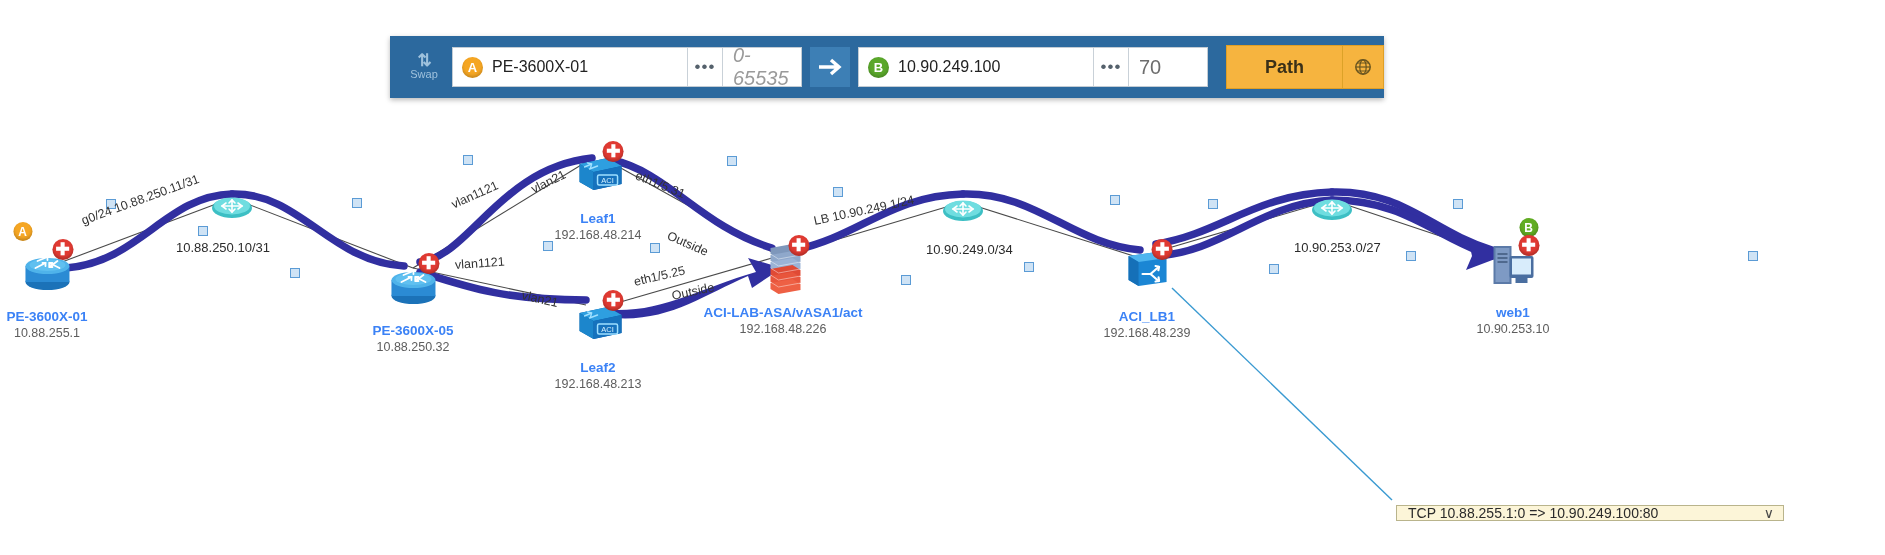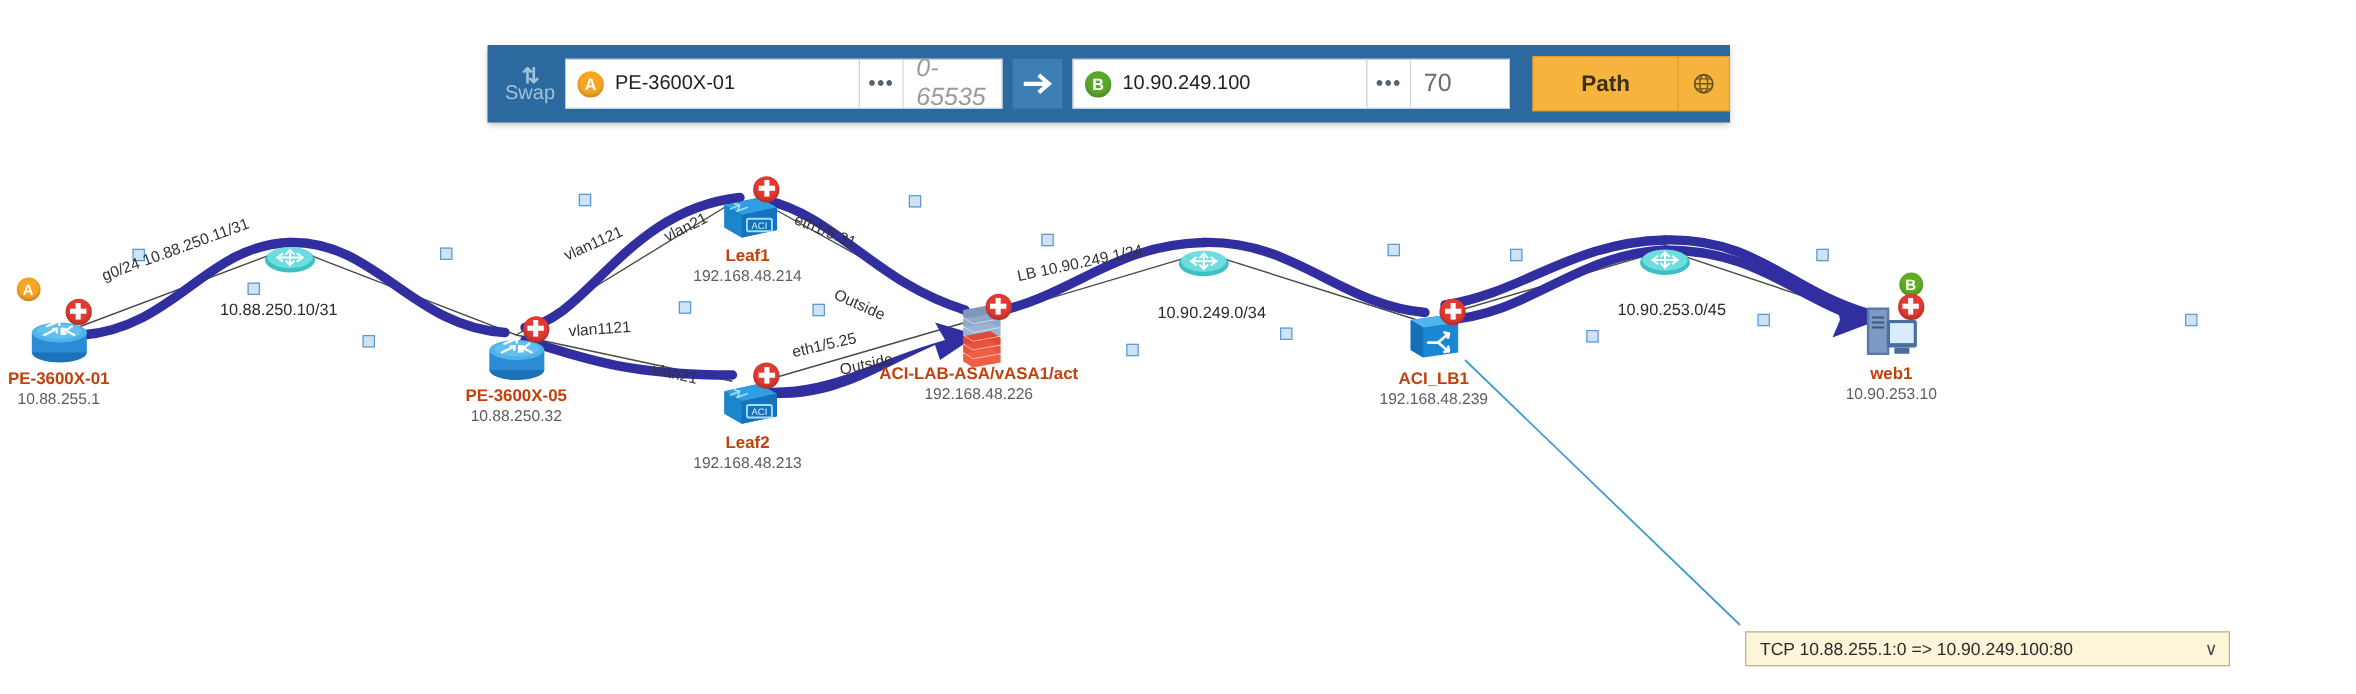--- a/index.html
+++ b/index.html
@@ -41,21 +41,21 @@
     cursor: pointer;
     user-select: none;
   }
   .swap-glyph {
     font-size: 17px;
     line-height: 15px;
     letter-spacing: -1px;
     font-weight: bold;
   }
   .swap-label {
-    font-size: 16px;
+    font-size: 11px;
     line-height: 13px;
   }
 
   .endpoint-group {
     display: flex;
     align-items: stretch;
     height: 40px;
     background: #ffffff;
     border: 1px solid #c3ccd4;
     box-sizing: border-box;
@@ -167,23 +167,23 @@
   }
   .node-art {
     position: relative;
     width: 56px;
     height: 50px;
     margin: 0 auto;
   }
   .node-label {
     font-size: 13.5px;
     font-weight: bold;
-    color: #c2410c;
+    color: #3b82f6;
     white-space: nowrap;
-    margin-top: 1px;
+    margin-top: 15px;
   }
   .node-ip {
     font-size: 12.5px;
     color: #5d5d5d;
     white-space: nowrap;
     margin-top: 2px;
   }
 
   .mini-badge {
     position: absolute;
@@ -240,21 +240,21 @@
     border: 1px solid #5b9bd5;
     z-index: 2;
   }
 
   
   #flow-dropdown {
     position: absolute;
     left: 1396px;
     top: 505px;
     width: 388px;
-    height: 28px;
+    height: 16px;
     background: #fcf5d8;
     border: 1px solid #b9b48c;
     display: flex;
     align-items: center;
     justify-content: space-between;
     padding: 0 9px 0 11px;
     box-sizing: border-box;
     z-index: 8;
     cursor: pointer;
   }
@@ -556,19 +556,19 @@
     <div class="edge-label" style="left: 522px; top: 288px; transform: rotate(13deg); transform-origin: left center;">vlan21</div>
     <div class="edge-label" style="left: 636px; top: 168px; transform: rotate(22deg); transform-origin: left center;">eth1/5.31</div>
     <div class="edge-label" style="left: 634px; top: 275px; transform: rotate(-13deg); transform-origin: left center;">eth1/5.25</div>
     <div class="edge-label" style="left: 668px; top: 228px; transform: rotate(24deg); transform-origin: left center;">Outside</div>
     <div class="edge-label" style="left: 672px; top: 289px; transform: rotate(-12deg); transform-origin: left center;">Outside</div>
     <div class="edge-label" style="left: 814px; top: 214px; transform: rotate(-12deg); transform-origin: left center;">LB 10.90.249.1/24</div>
   </div>
 <div id="cloud-label-layer">
     <div class="cloud-label" style="left: 176px; top: 240px;">10.88.250.10/31</div>
     <div class="cloud-label" style="left: 926px; top: 242px;">10.90.249.0/34</div>
-    <div class="cloud-label" style="left: 1294px; top: 240px;">10.90.253.0/45</div>
+    <div class="cloud-label" style="left: 1294px; top: 240px;">10.90.253.0/27</div>
   </div>
 
 <div id="flow-dropdown">
   <span class="flow-text">TCP 10.88.255.1:0 =&gt; 10.90.249.100:80</span>
   <span class="chev">∨</span>
 </div>
 
 </body></html>

